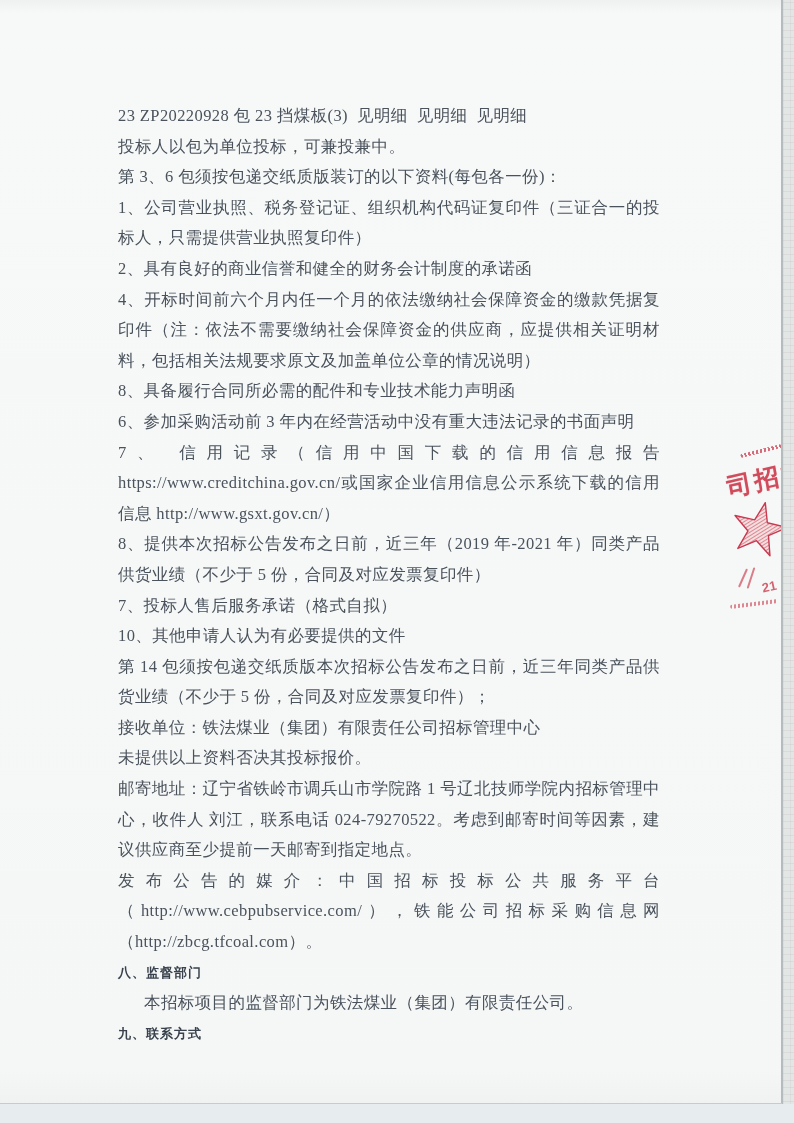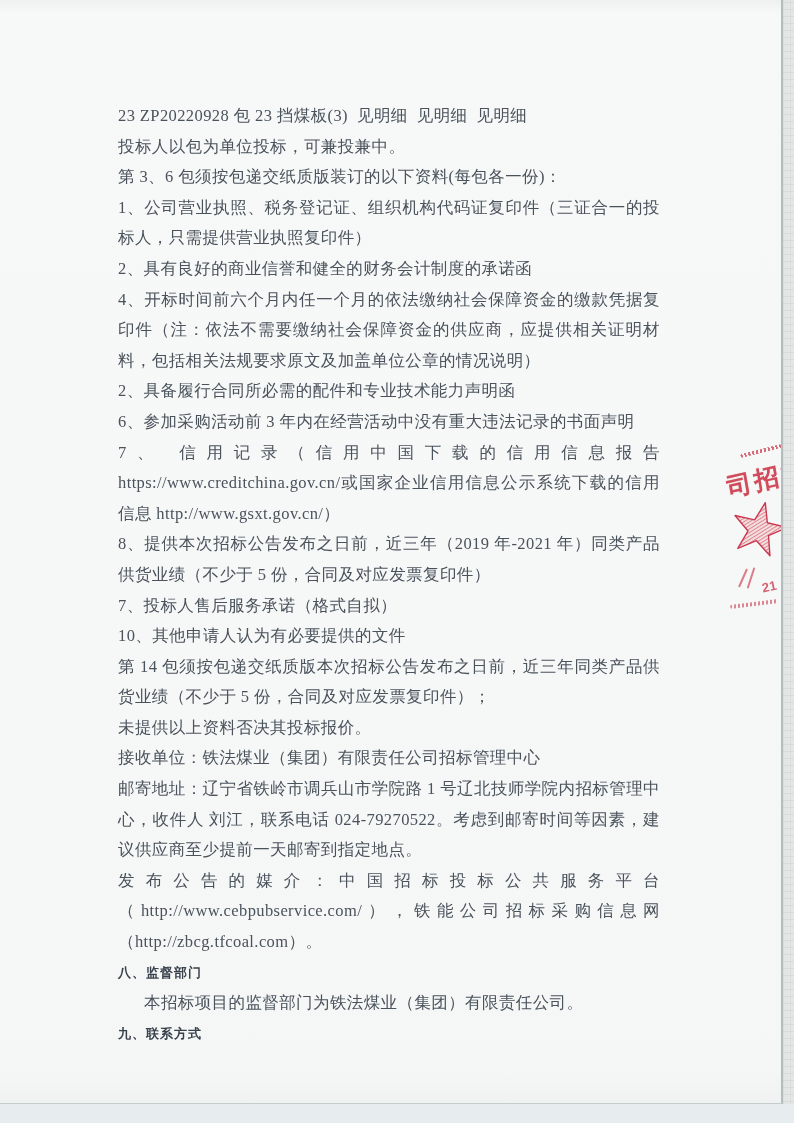--- a/index.html
+++ b/index.html
@@ -138,29 +138,29 @@
   <div class="paper">
 
     <div class="text-column">
 
     <p class="para body">23 ZP20220928 包 23 挡煤板(3)  见明细  见明细  见明细</p>
         <p class="para body">投标人以包为单位投标，可兼投兼中。</p>
         <p class="para body">第 3、6 包须按包递交纸质版装订的以下资料(每包各一份)：</p>
         <p class="para body">1、公司营业执照、税务登记证、组织机构代码证复印件（三证合一的投标人，只需提供营业执照复印件）</p>
         <p class="para body">2、具有良好的商业信誉和健全的财务会计制度的承诺函</p>
         <p class="para body">4、开标时间前六个月内任一个月的依法缴纳社会保障资金的缴款凭据复印件（注：依法不需要缴纳社会保障资金的供应商，应提供相关证明材料，包括相关法规要求原文及加盖单位公章的情况说明）</p>
-        <p class="para body">2、具备履行合同所必需的配件和专业技术能力声明函</p>
+        <p class="para body">8、具备履行合同所必需的配件和专业技术能力声明函</p>
         <p class="para body">6、参加采购活动前 3 年内在经营活动中没有重大违法记录的书面声明</p>
         <p class="para body">7、 信用记录（信用中国下载的信用信息报告 https://www.creditchina.gov.cn/或国家企业信用信息公示系统下载的信用信息 http://www.gsxt.gov.cn/）</p>
         <p class="para body">8、提供本次招标公告发布之日前，近三年（2019 年-2021 年）同类产品供货业绩（不少于 5 份，合同及对应发票复印件）</p>
         <p class="para body">7、投标人售后服务承诺（格式自拟）</p>
         <p class="para body">10、其他申请人认为有必要提供的文件</p>
         <p class="para body">第 14 包须按包递交纸质版本次招标公告发布之日前，近三年同类产品供货业绩（不少于 5 份，合同及对应发票复印件）；</p>
+        <p class="para body">接收单位：铁法煤业（集团）有限责任公司招标管理中心</p>
         <p class="para body">未提供以上资料否决其投标报价。</p>
-        <p class="para body">接收单位：铁法煤业（集团）有限责任公司招标管理中心</p>
         <p class="para body">邮寄地址：辽宁省铁岭市调兵山市学院路 1 号辽北技师学院内招标管理中心，收件人 刘江，联系电话 024-79270522。考虑到邮寄时间等因素，建议供应商至少提前一天邮寄到指定地点。</p>
         <p class="para body">发布公告的媒介：中国招标投标公共服务平台（http://www.cebpubservice.com/），铁能公司招标采购信息网（http://zbcg.tfcoal.com）。</p>
         <p class="para heading">八、监督部门</p>
         <p class="para body-indent">本招标项目的监督部门为铁法煤业（集团）有限责任公司。</p>
         <p class="para heading">九、联系方式</p>
       </div>
 
     <div class="stamp">
       <div class="stamp-microtext top"></div>
       <div class="stamp-arc-text">司招标</div>

